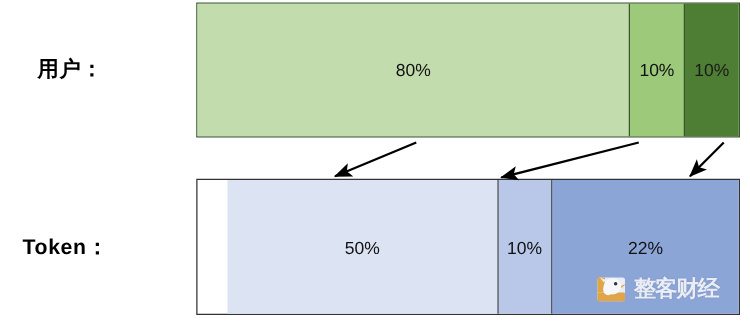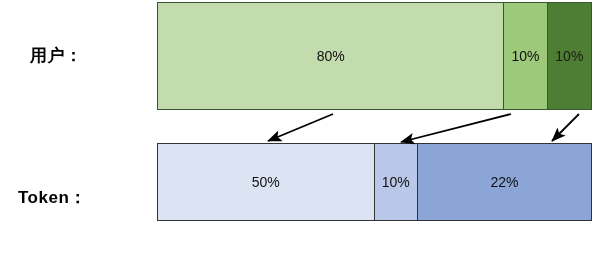--- a/index.html
+++ b/index.html
@@ -41,22 +41,23 @@
     top: 2px;
     width: 435px;
     height: 108px;
     border: 1.5px solid #39572f;
     text-align: right;
   }
   #bar-token {
     left: 157px;
     top: 143px;
     width: 435px;
-    height: 78px;
+    height: 109px;
     border: 1.5px solid #333333;
+    padding-left: 24px;
   }
 
   .seg {
     position: relative;
     box-sizing: border-box;
     display: flex;
     align-items: center;
     justify-content: center;
     overflow: hidden;
   }
@@ -153,14 +154,29 @@
         <path d="M0,0 L8,3.2 L0,6.4 L1.8,3.2 z" fill="#000000"></path>
       </marker>
     </defs>
     <g id="arrow-group" stroke="#000000" stroke-width="1.8" fill="none">
         <line x1="333" y1="114" x2="268" y2="141" marker-end="url(#ahead)"></line>
         <line x1="511" y1="114" x2="401" y2="142" marker-end="url(#ahead)"></line>
         <line x1="579" y1="114" x2="552" y2="141" marker-end="url(#ahead)"></line>
       </g>
   </svg>
 
+  <div id="watermark">
+    <span id="watermark-mark">
+      <svg viewBox="0 0 26 24" width="26" height="24">
+        <rect x="1" y="3" width="22" height="19" rx="2" fill="#f2f3f7"></rect>
+        <rect x="1" y="15" width="22" height="7" rx="1" fill="#e8a53a"></rect>
+        <rect x="1" y="3" width="6" height="12" fill="#e8a53a"></rect>
+        <ellipse cx="13" cy="10" rx="7" ry="6.5" fill="#ffffff"></ellipse>
+        <ellipse cx="9.5" cy="12.5" rx="4" ry="4.6" fill="#ffffff"></ellipse>
+        <circle cx="15.5" cy="8" r="1.4" fill="#2c2c2c"></circle>
+        <path d="M20,9.5 L24,8 L20,11.5 z" fill="#e8a53a"></path>
+        <path d="M6,7 L3,3 L8,5 z" fill="#f2f3f7"></path>
+      </svg>
+    </span>
+    <span id="watermark-text">整客财经</span>
+  </div>
 
 </div>
 
 </body></html>

